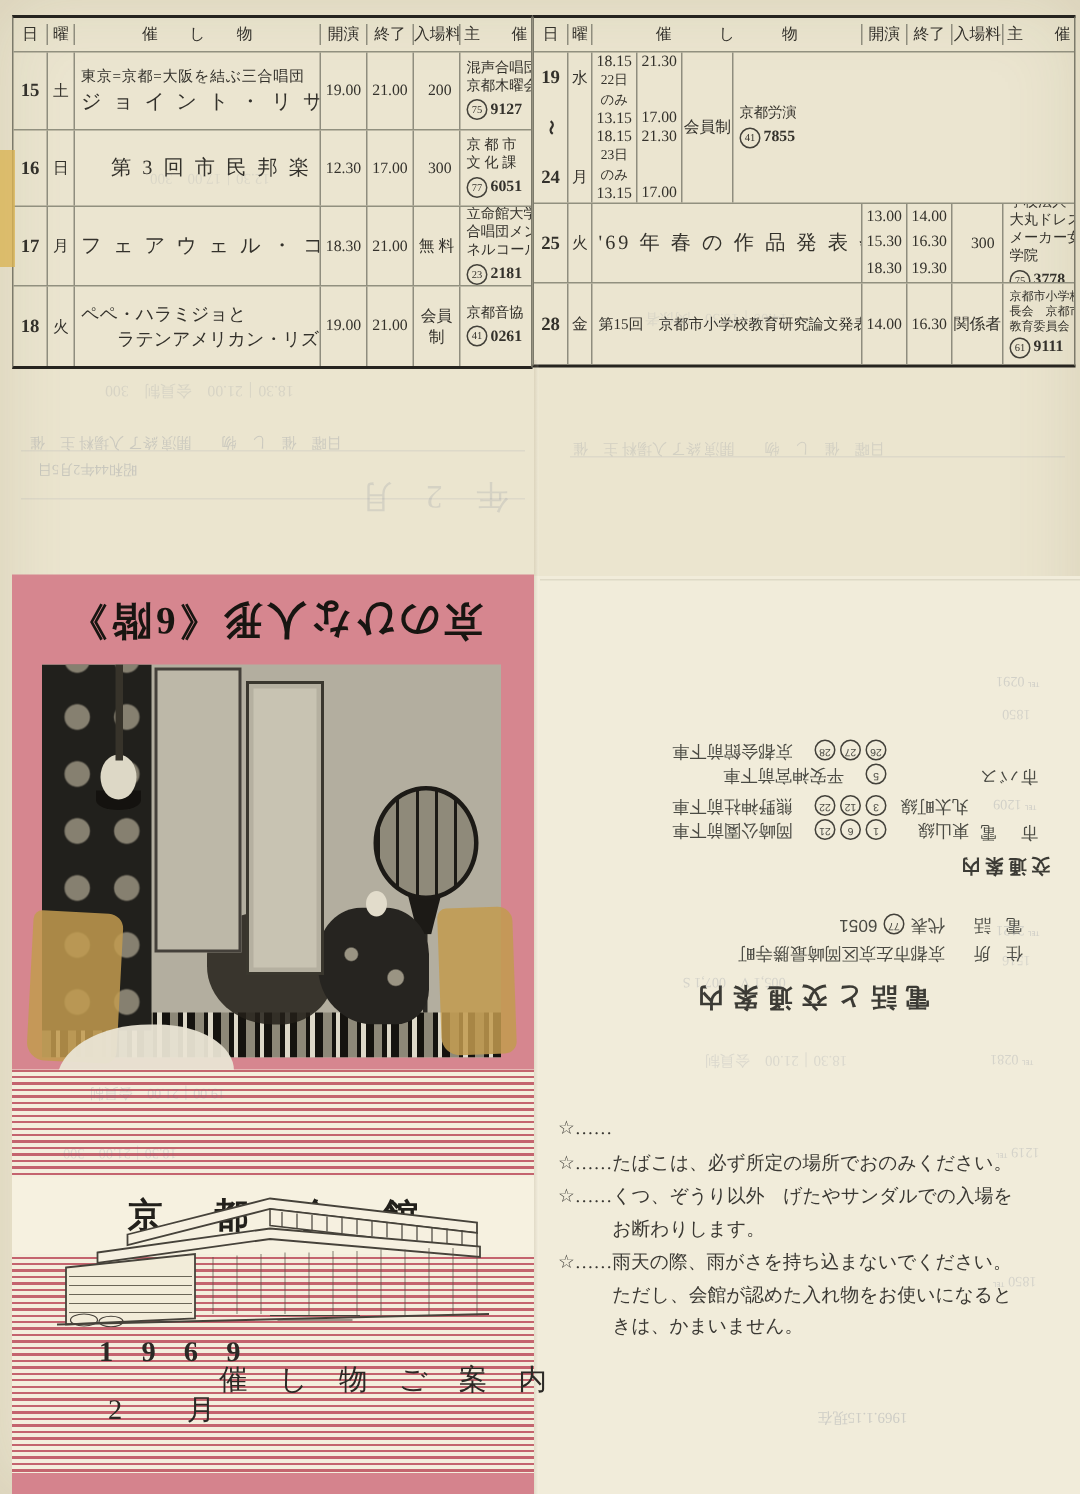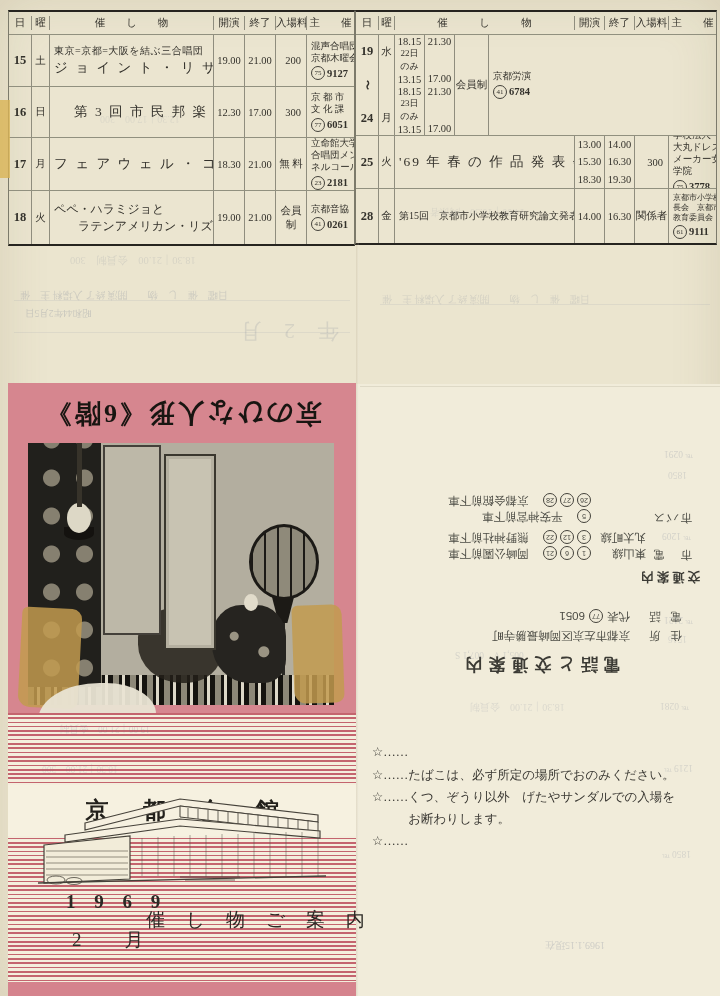--- a/index.html
+++ b/index.html
@@ -247,21 +247,21 @@
           <div class="tln">21.30</div>
           <div class="tln"></div>
           <div class="tln"></div>
           <div class="tln">17.00</div>
         </div>
         <div class="c feec" style="width: 34px;">会員制</div>
         <div class="c orgc" style="width: 48px;">
           <div>京都労演</div>
           <div class="telline">
             <span class="circ">41</span>
-            <span>6784</span>
+            <span>7855</span>
           </div>
         </div>
       </div>
       <div class="trow" style="height: 52px;">
         <div class="c dayc" style="width: 22px;">25</div>
         <div class="c wdc" style="width: 16px;">火</div>
         <div class="c titlec" style="width: 180px;">
           <div class="tbig">'69 年 春 の 作 品 発 表 会</div>
         </div>
         <div class="c timec" style="width: 30px;">
@@ -434,20 +434,21 @@
       <div class="rule">
         <span class="star">☆……</span>
         <div>たばこは、必ず所定の場所でおのみください。</div>
       </div>
       <div class="rule">
         <span class="star">☆……</span>
         <div>くつ、ぞうり以外　げたやサンダルでの入場を<br>お断わりします。</div>
       </div>
       <div class="rule">
         <span class="star">☆……</span>
+        <div>雨天の際、雨がさを持ち込まないでください。<br>ただし、会館が認めた入れ物をお使いになると<br>きは、かまいません。</div>
       </div>
     </div>
 
   <div id="ghosts">
       <div class="ghost" style="left: 70px; top: 253px; font-size: 10.5px; opacity: 0.15;">18.30｜21.00　会員制　300</div>
       <div class="ghost" style="left: 20px; top: 288px; font-size: 10px; opacity: 0.24;">日曜　催　し　物　　開演 終了 入場料 主　催</div>
       <div class="ghost" style="left: 382px; top: 292px; font-size: 10px; opacity: 0.18;">日曜　催　し　物　　開演 終了 入場料 主　催</div>
       <div class="ghost" style="left: 240px; top: 316px; font-size: 22px; opacity: 0.16;">年　2　月</div>
       <div class="ghost" style="left: 25px; top: 306px; font-size: 9.5px; opacity: 0.26;">昭和44年2月5日</div>
       <div class="ghost" style="left: 100px; top: 112px; font-size: 10px; opacity: 0.12;">12.30｜17.00　300</div>

